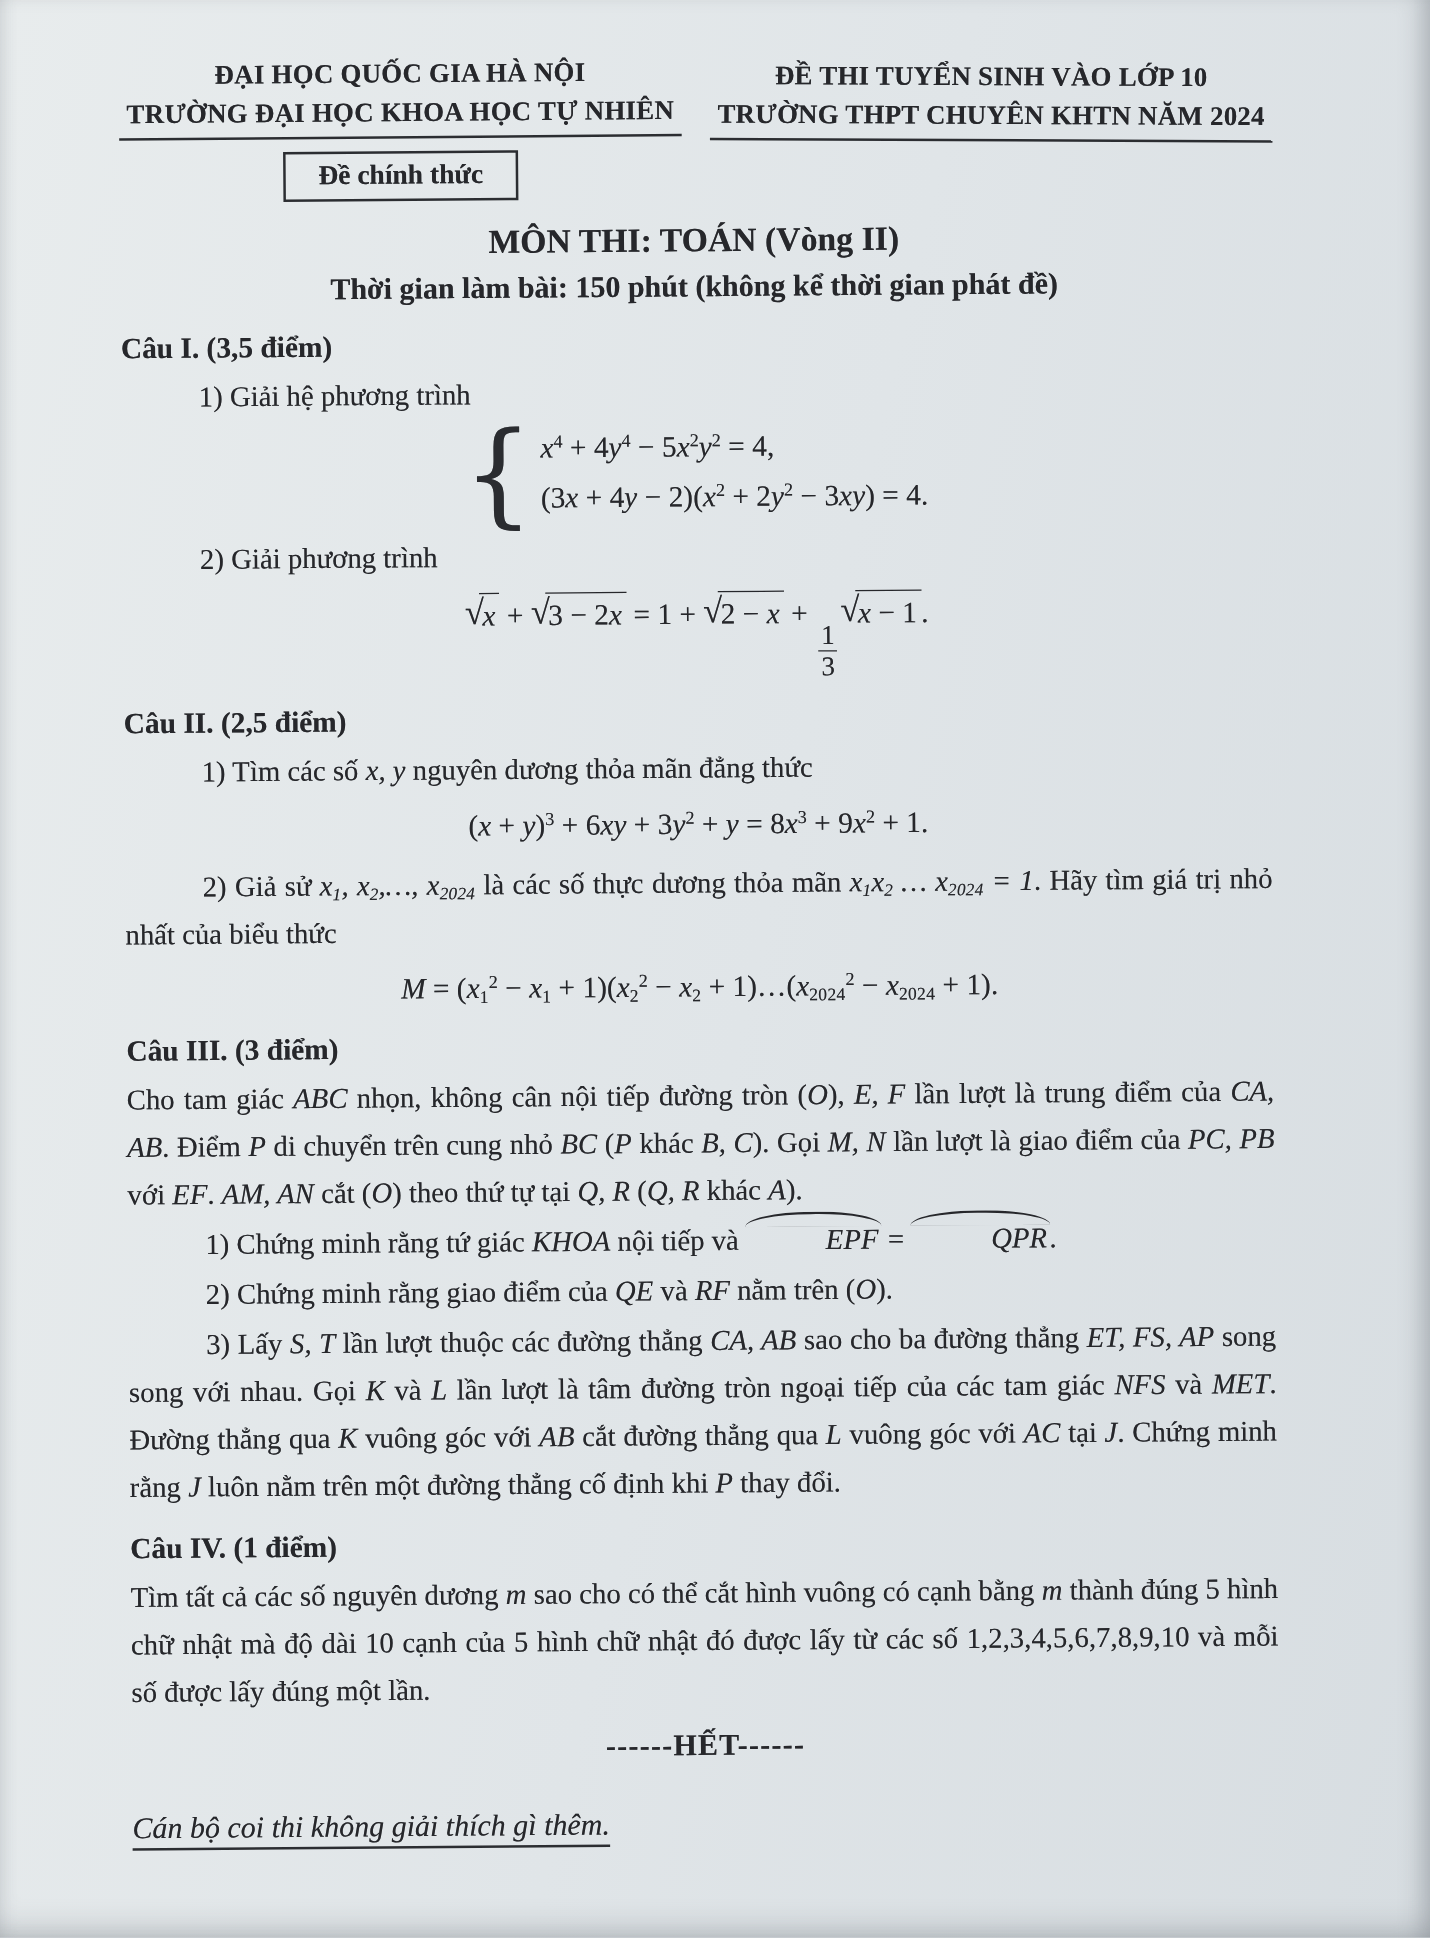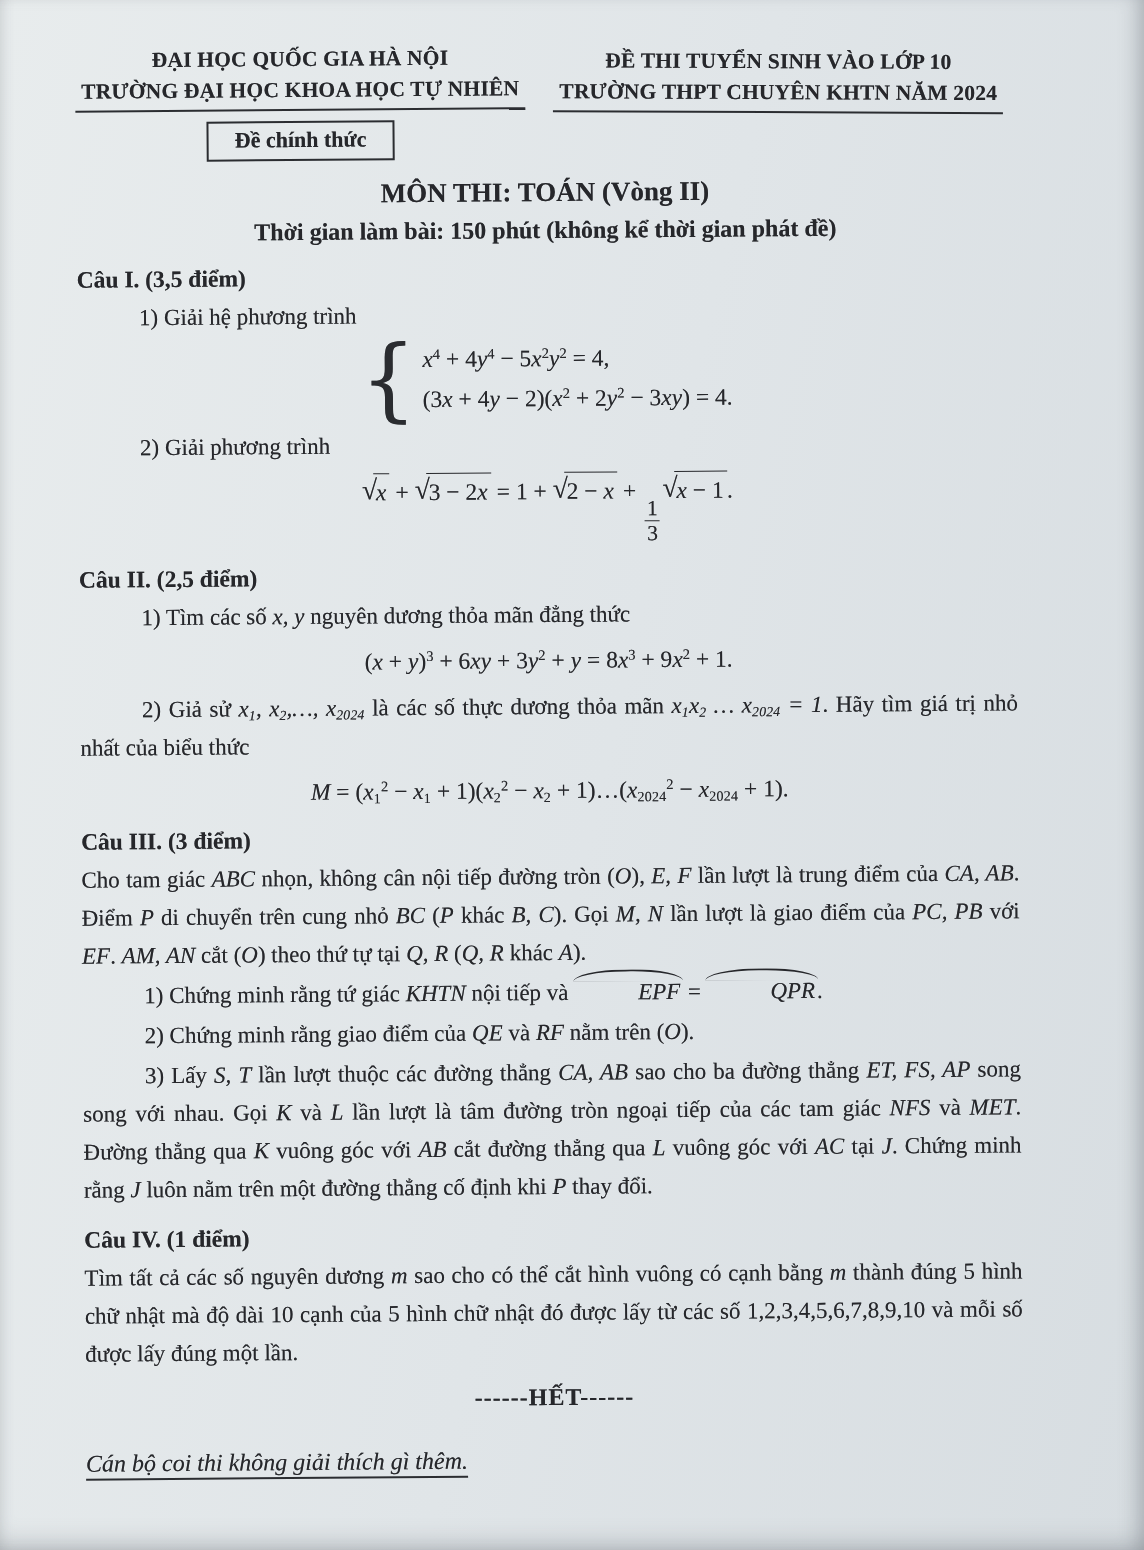--- a/index.html
+++ b/index.html
@@ -3,21 +3,21 @@
 <meta charset="utf-8">
 <style>
   html,body{margin:0;padding:0;}
   body{
     width:1144px;height:1550px;overflow:hidden;
     background:#d6dbdf;
     font-family:"Liberation Serif","DejaVu Serif",serif;
   }
   .paper{
     position:relative;width:1144px;height:1550px;box-sizing:border-box;
-    padding:42px 126px 0 80px;
+    padding:42px 126px 0 100px;
     background:linear-gradient(103deg,#e8eced 0%,#e0e5e8 52%,#d7dde1 100%);
     box-shadow:inset -16px 0 20px -10px rgba(88,95,104,.33),
                inset 0 -18px 24px -12px rgba(88,95,104,.30),
                inset 10px 0 14px -10px rgba(88,95,104,.18);
     color:#26272b;
   }
   .tilt{transform:rotate(-0.45deg);transform-origin:50% 46%;}
   .txt{text-shadow:0 0 .45px rgba(34,36,40,.55);}
 
   
@@ -111,21 +111,21 @@
       <div class="cau">Câu II. (2,5 điểm)</div>
       <p class="para indent">1) Tìm các số <span class="mi">x, y</span> nguyên dương thỏa mãn đẳng thức</p>
       <div class="eq">(<i>x</i> + <i>y</i>)<sup>3</sup> + 6<i>x</i><i>y</i> + 3<i>y</i><sup>2</sup> + <i>y</i> = 8<i>x</i><sup>3</sup> + 9<i>x</i><sup>2</sup> + 1.</div>
       <p class="para indent just">2) Giả sử <span class="mi">x<sub>1</sub>, x<sub>2</sub>,…, x<sub>2024</sub></span> là các số thực dương thỏa mãn <span class="mi">x<sub>1</sub>x<sub>2</sub> … x<sub>2024</sub> = 1</span>. Hãy tìm giá trị nhỏ nhất của biểu thức</p>
       <div class="eq"><i>M</i> = (<i>x</i><sub>1</sub><sup>2</sup> − <i>x</i><sub>1</sub> + 1)(<i>x</i><sub>2</sub><sup>2</sup> − <i>x</i><sub>2</sub> + 1)…(<i>x</i><sub>2024</sub><sup>2</sup> − <i>x</i><sub>2024</sub> + 1).</div>
     </section>
 
     <section>
       <div class="cau">Câu III. (3 điểm)</div>
       <p class="para just">Cho tam giác <span class="mi">ABC</span> nhọn, không cân nội tiếp đường tròn (<span class="mi">O</span>), <span class="mi">E, F</span> lần lượt là trung điểm của <span class="mi">CA, AB</span>. Điểm <span class="mi">P</span> di chuyển trên cung nhỏ <span class="mi">BC</span> (<span class="mi">P</span> khác <span class="mi">B, C</span>). Gọi <span class="mi">M, N</span> lần lượt là giao điểm của <span class="mi">PC, PB</span> với <span class="mi">EF</span>. <span class="mi">AM, AN</span> cắt (<span class="mi">O</span>) theo thứ tự tại <span class="mi">Q, R</span> (<span class="mi">Q, R</span> khác <span class="mi">A</span>).</p>
-      <p class="para indent">1) Chứng minh rằng tứ giác <span class="mi">KHTN</span> nội tiếp và <span class="mi arc">EPF</span> = <span class="mi arc">QPR</span>.</p>
+      <p class="para indent">1) Chứng minh rằng tứ giác <span class="mi">KHOA</span> nội tiếp và <span class="mi arc">EPF</span> = <span class="mi arc">QPR</span>.</p>
       <p class="para indent">2) Chứng minh rằng giao điểm của <span class="mi">QE</span> và <span class="mi">RF</span> nằm trên (<span class="mi">O</span>).</p>
       <p class="para indent just">3) Lấy <span class="mi">S, T</span> lần lượt thuộc các đường thẳng <span class="mi">CA, AB</span> sao cho ba đường thẳng <span class="mi">ET, FS, AP</span> song song với nhau. Gọi <span class="mi">K</span> và <span class="mi">L</span> lần lượt là tâm đường tròn ngoại tiếp của các tam giác <span class="mi">NFS</span> và <span class="mi">MET</span>. Đường thẳng qua <span class="mi">K</span> vuông góc với <span class="mi">AB</span> cắt đường thẳng qua <span class="mi">L</span> vuông góc với <span class="mi">AC</span> tại <span class="mi">J</span>. Chứng minh rằng <span class="mi">J</span> luôn nằm trên một đường thẳng cố định khi <span class="mi">P</span> thay đổi.</p>
     </section>
 
     <section>
       <div class="cau">Câu IV. (1 điểm)</div>
       <p class="para just">Tìm tất cả các số nguyên dương <span class="mi">m</span> sao cho có thể cắt hình vuông có cạnh bằng <span class="mi">m</span> thành đúng 5 hình chữ nhật mà độ dài 10 cạnh của 5 hình chữ nhật đó được lấy từ các số 1,2,3,4,5,6,7,8,9,10 và mỗi số được lấy đúng một lần.</p>
     </section>
 
     <div class="end-mark">------HẾT------</div>

